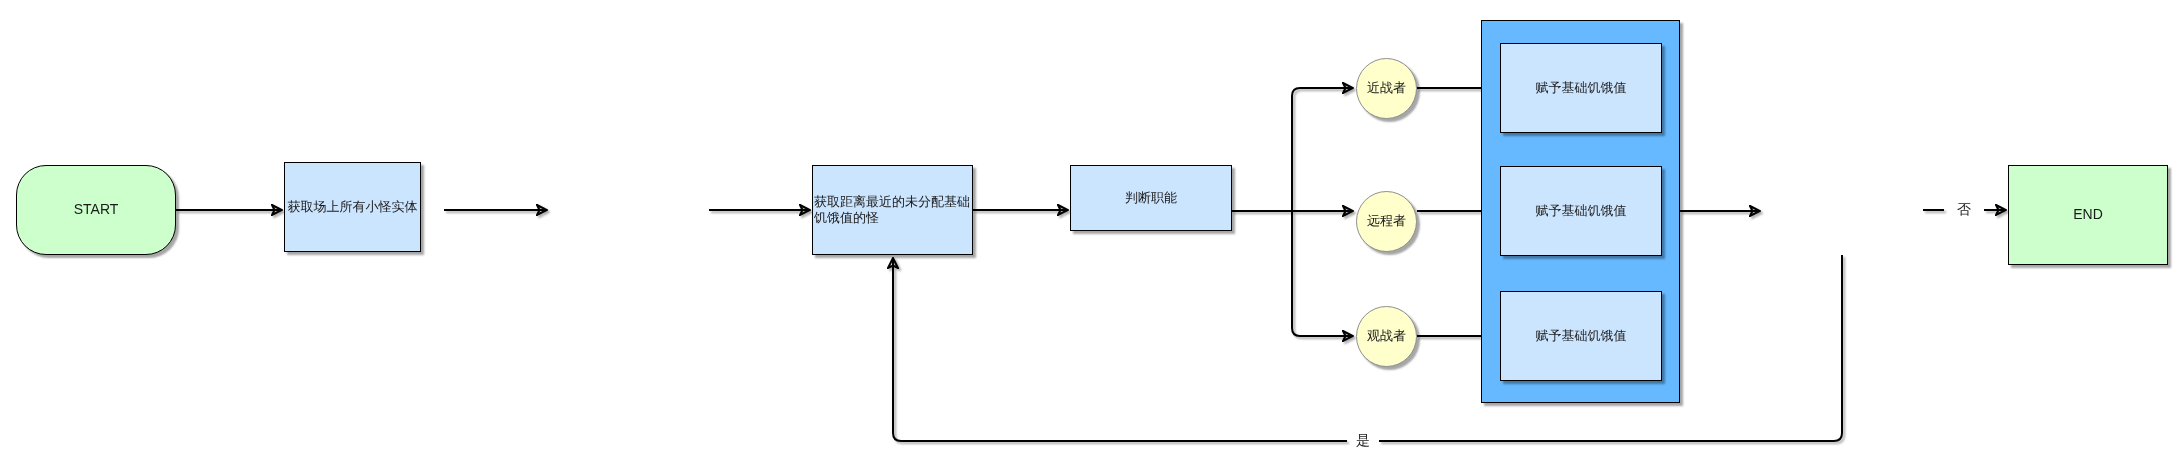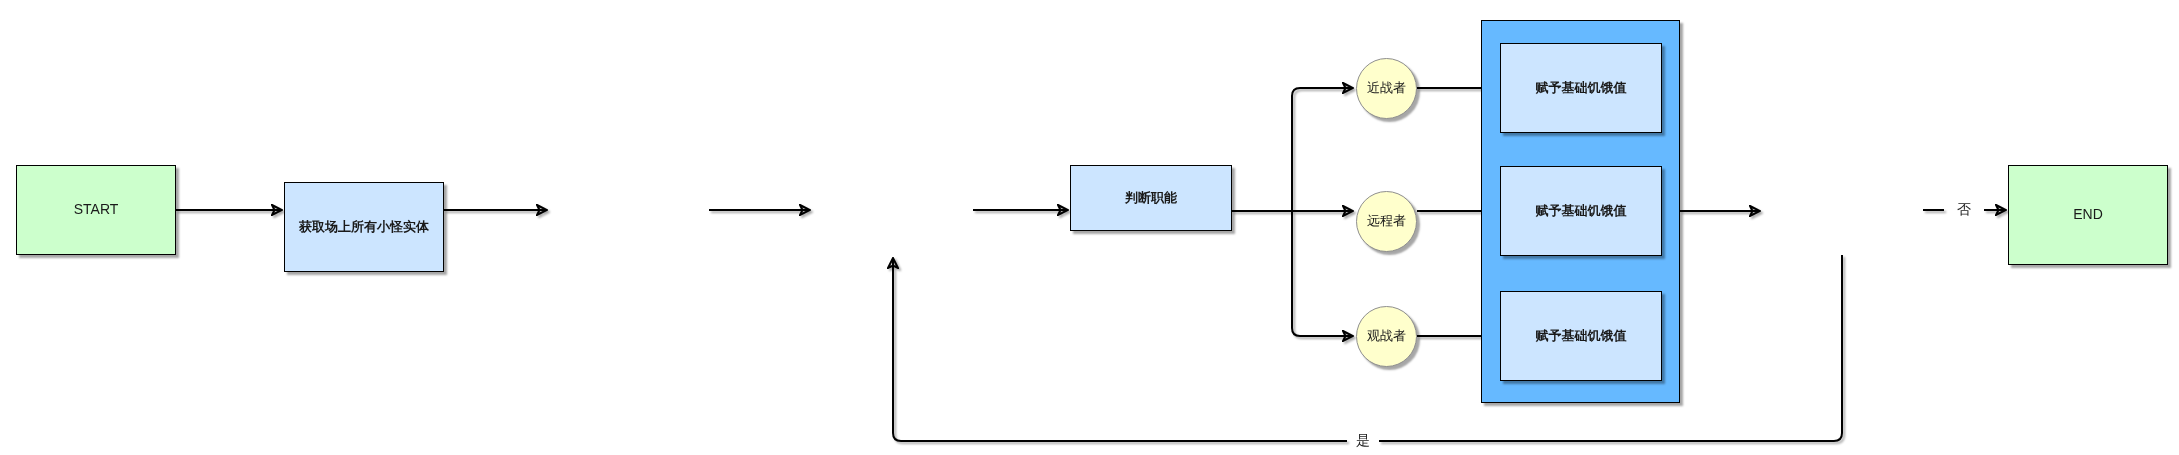--- a/index.html
+++ b/index.html
@@ -38,21 +38,20 @@
     border: 1.5px solid var(--node-border, #000);
     box-shadow: 3px 3px 2px rgba(0,0,0,0.35);
     padding: 0 1px;
   }
   .terminal {
     background: var(--terminal-fill, #ccffcc);
     font-size: 14px;
   }
   .process {
     background: var(--process-fill, #cce5ff);
-    font-weight: bold;
   }
   .circle {
     background: var(--circle-fill, #ffffcc);
     border: 1.5px solid var(--circle-border, #8f8f8f);
     border-radius: 50%;
   }
   .group-container {
     position: absolute;
     box-sizing: border-box;
     background: var(--container-fill, #66b9ff);
@@ -99,27 +98,28 @@
 
     <path d="M 1923 210 L 1944 210"></path>
     <path d="M 1984 210 L 2006 210" marker-end="url(#arrow)"></path>
 
     <path d="M 1842 255 L 1842 433 Q 1842 441 1834 441 L 1379 441"></path>
     <path d="M 1347 441 L 901 441 Q 893 441 893 433 L 893 258" marker-end="url(#arrow)"></path>
   </svg>
 
   <div class="group-container" style="left:1481px; top:20px; width:199px; height:383px;"></div>
 
-  <div class="node terminal" style="left:16px; top:165px; width:160px; height:90px;">START</div>
+  <div class="node terminal" style="left:16px; top:165px; width:160px; height:90px;border-radius:30px;">START</div>
 
   <div class="node terminal" style="left:2008px; top:165px; width:160px; height:100px;">END</div>
 
-  <div class="node process" style="left:284px; top:182px; width:160px; height:90px;">获取场上所有小怪实体</div>
+  <div class="node process" style="left:284px; top:162px; width:137px; height:90px;">获取场上所有小怪实体</div>
 
 
+  <div class="node process" style="left:812px; top:165px; width:161px; height:90px;">获取距离最近的未分配基础饥饿值的怪</div>
 
   <div class="node process" style="left:1070px; top:165px; width:162px; height:66px;">判断职能</div>
 
   <div class="node circle" style="left:1356px; top:58px; width:61px; height:61px;">近战者</div>
 
   <div class="node circle" style="left:1356px; top:191px; width:61px; height:61px;">远程者</div>
 
   <div class="node circle" style="left:1356px; top:306px; width:61px; height:61px;font-family:Liberation Serif, serif;">观战者</div>
 
   <div class="node process" style="left:1500px; top:43px; width:162px; height:90px;">赋予基础饥饿值</div>

